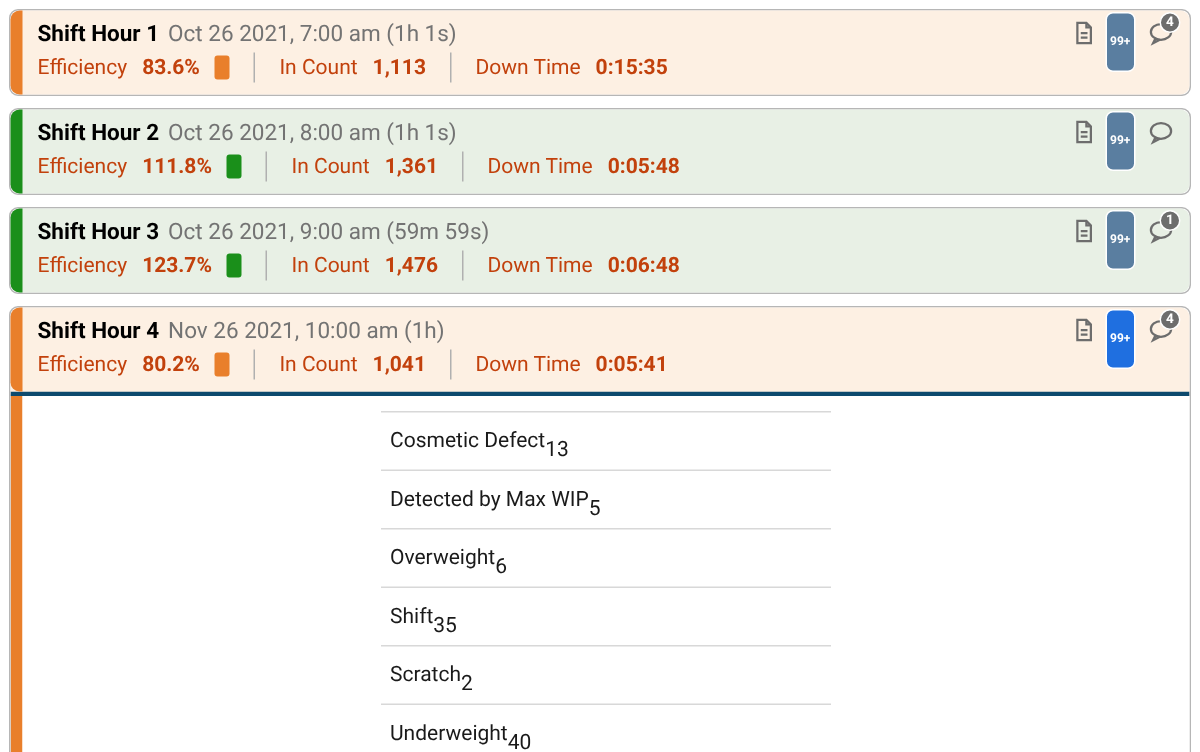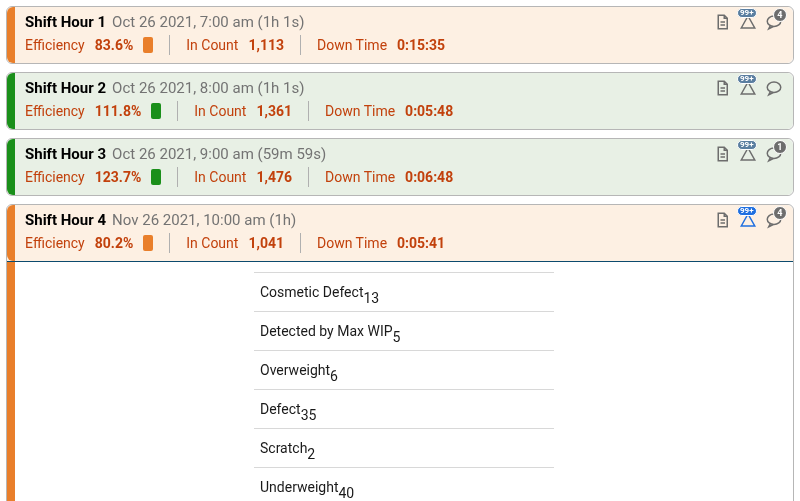--- a/index.html
+++ b/index.html
@@ -57,21 +57,21 @@
     align-items: center;
   }
   .badge99 .pill {
     position: absolute;
     top: -5px; left: -2px;
     background: #5a7ea0;
     color: #fff;
     font-size: 8px;
     font-weight: 700;
     line-height: 1;
-    padding: 0 2px;
+    padding: 15px 2px;
     border-radius: 5px;
     border: 1px solid #fff;
   }
   .badge99.active .pill { background: #1f6fe0; }
   .badge99.active svg.ic { color: #1f6fe0; }
   .chatcount {
     position: relative;
     display: inline-flex;
   }
   .chatcount .num {
@@ -138,21 +138,21 @@
     justify-content: flex-start;
     align-items: center;
     padding: 5px 6px;
     border-bottom: 1px solid #d8d8d8;
   }
   .dt-row:first-child { border-top: 1px solid #d8d8d8; }
   .dt-row .k { color: #1a1a1a; }
   .dt-row .v { color: #1a1a1a; margin-top: 12px; }
 
   .card.expanded .card-head {
-    border-bottom: 1px solid #0c4a6e;
+    border-bottom: 3px solid #0c4a6e;
     border-bottom-left-radius: 0;
     border-bottom-right-radius: 0;
     text-align: center;
   }
 </style>
 </head>
 <body>
 
 <div class="card">
   <div class="card-head bg-orange">
@@ -359,21 +359,21 @@
         </div>
       <div class="dt-row">
           <span class="k">Detected by Max WIP</span>
           <span class="v">5</span>
         </div>
       <div class="dt-row">
           <span class="k">Overweight</span>
           <span class="v">6</span>
         </div>
       <div class="dt-row">
-          <span class="k">Defect</span>
+          <span class="k">Shift</span>
           <span class="v">35</span>
         </div>
       <div class="dt-row">
           <span class="k">Scratch</span>
           <span class="v">2</span>
         </div>
       <div class="dt-row">
           <span class="k">Underweight</span>
           <span class="v">40</span>
         </div>

